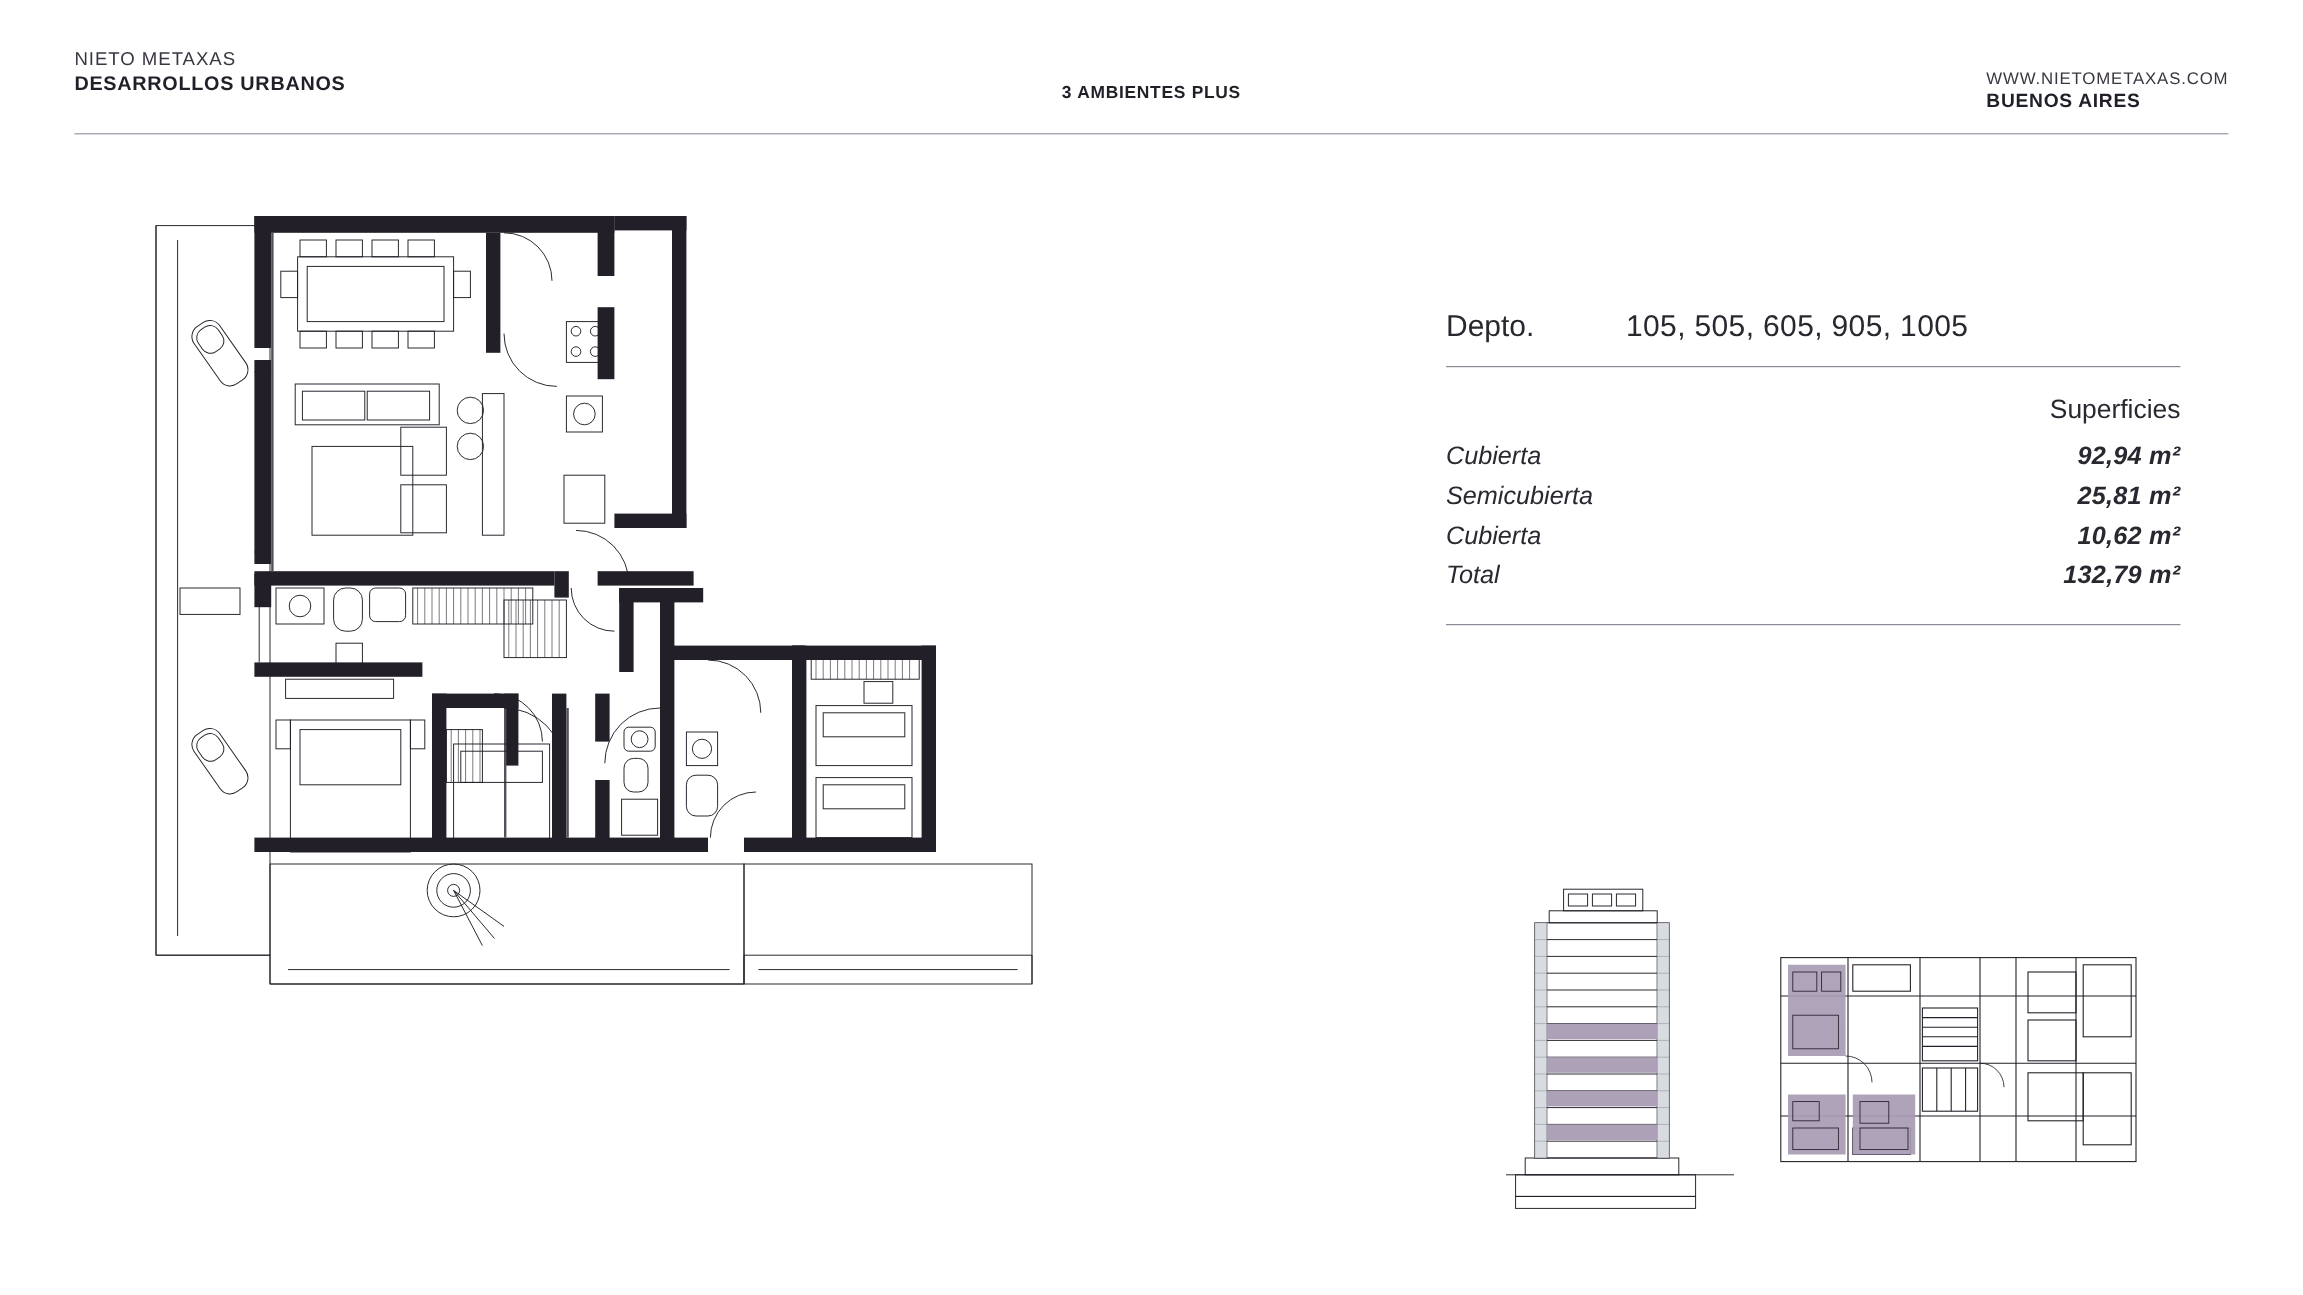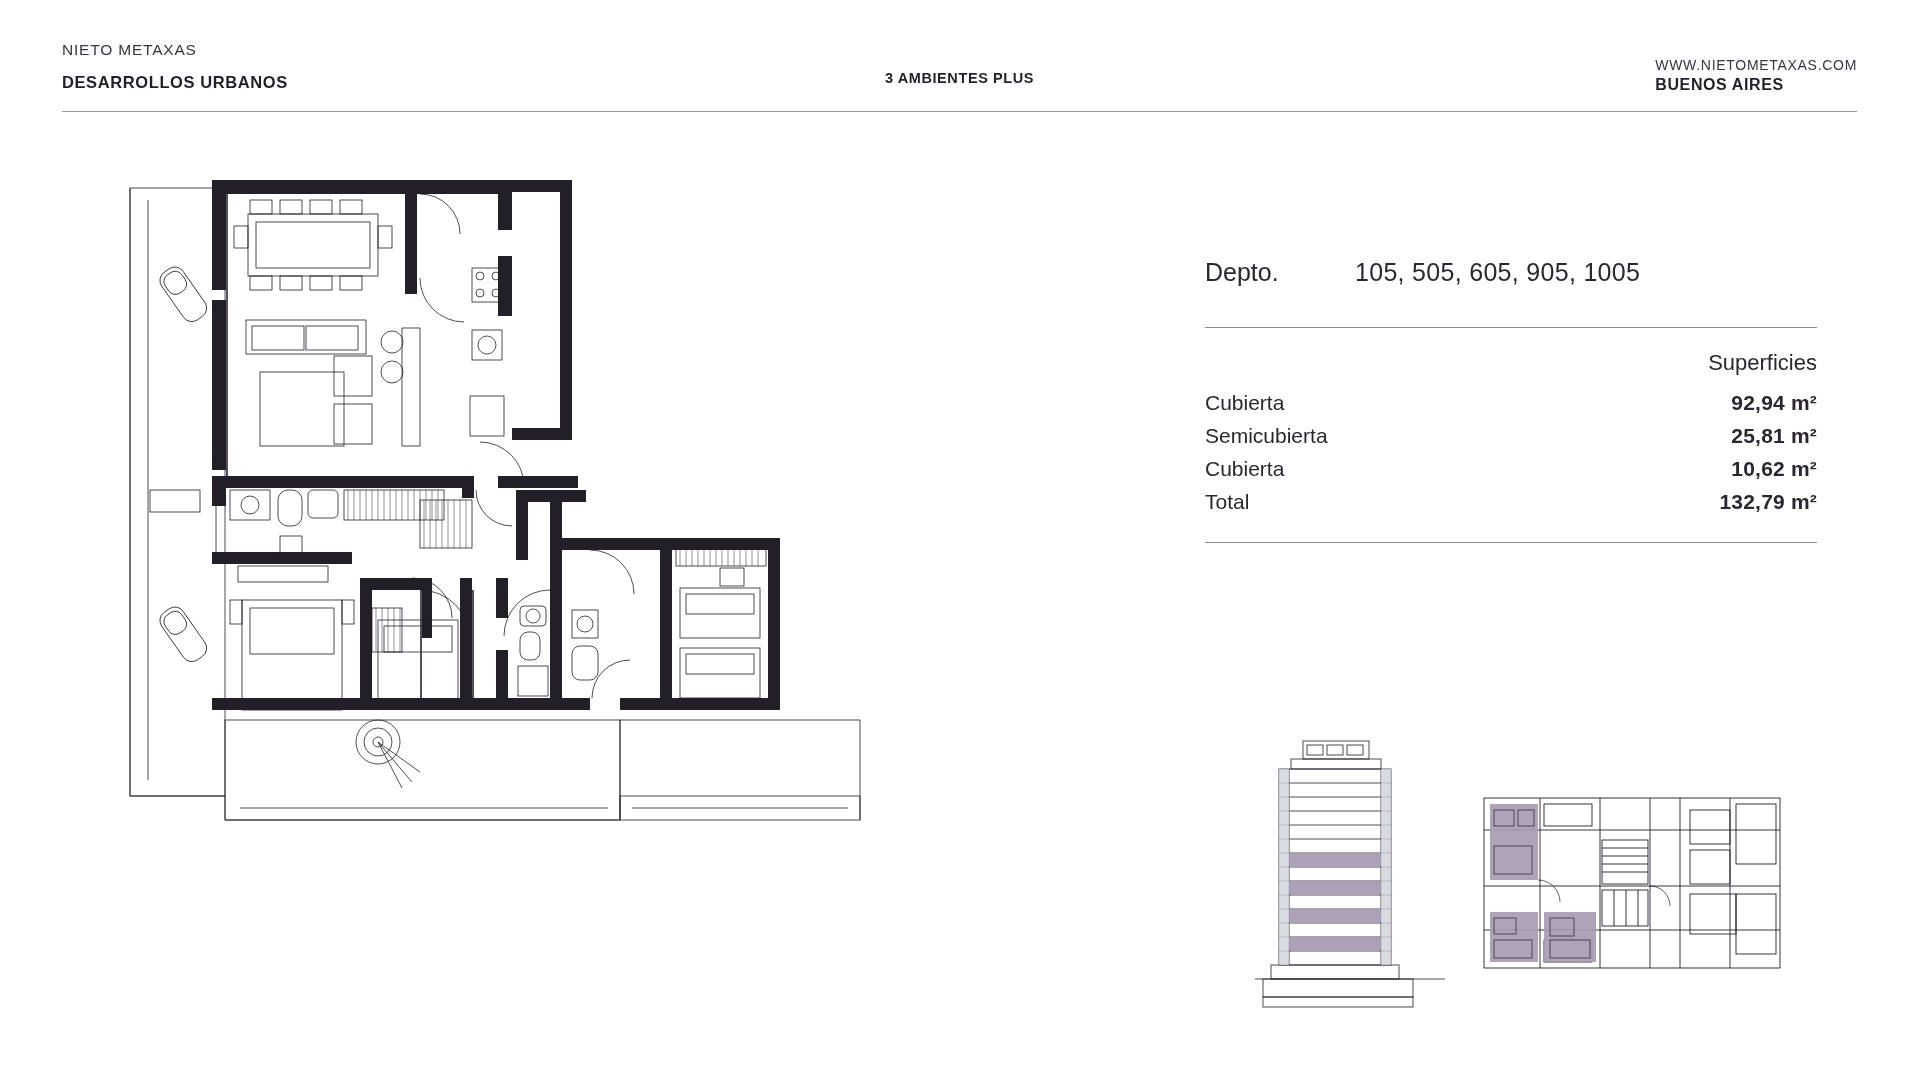--- a/index.html
+++ b/index.html
@@ -38,21 +38,20 @@
     font-size: 15.5px;
     letter-spacing: 0.8px;
     color: #3a3540;
     font-weight: 400;
   }
   .brand .line2 {
     font-size: 16.5px;
     letter-spacing: 0.6px;
     color: #231f28;
     font-weight: 700;
-    margin-top: 12px;
   }
   .center-title {
     position: absolute;
     left: 0;
     right: 0;
     top: 30px;
     text-align: center;
     font-size: 14.5px;
     font-weight: 700;
     letter-spacing: 0.6px;
@@ -89,21 +88,21 @@
     position: absolute;
     left: 1205px;
     top: 258px;
     width: 612px;
   }
   .depto-row {
     display: flex;
     align-items: baseline;
     font-size: 25px;
     color: #2b2730;
-    margin-bottom: 40px;
+    margin-bottom: 18px;
   }
   .depto-label {
     width: 150px;
     font-size: 25px;
   }
   .depto-value {
     font-size: 25px;
     letter-spacing: 0.3px;
   }
   .rule {
@@ -121,20 +120,21 @@
     color: #2b2730;
     margin-bottom: 10px;
   }
   .surf-row {
     display: flex;
     justify-content: space-between;
     align-items: baseline;
     font-size: 21px;
     color: #2b2730;
     padding: 5px 0 4px 0;
+    font-style: italic;
   }
   .surf-row .val {
     font-weight: 700;
     font-size: 21px;
     letter-spacing: 0.2px;
   }
 
   
   .plan {
     position: absolute;

